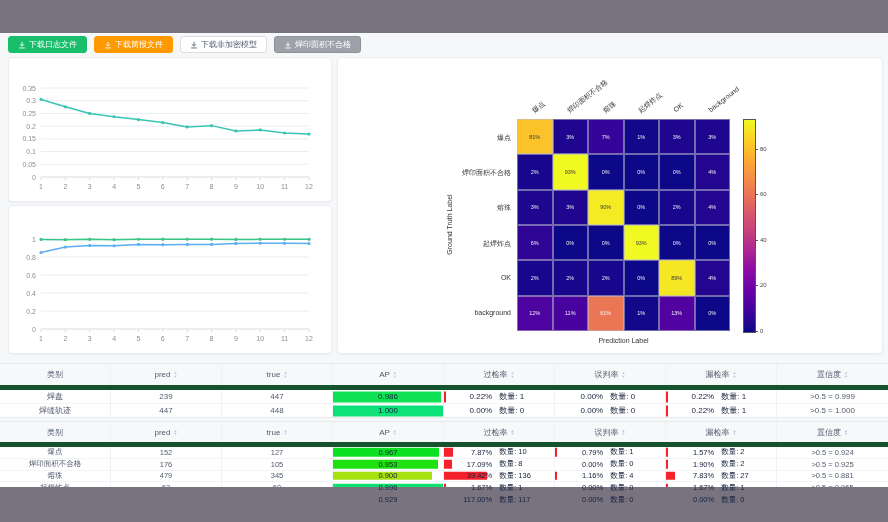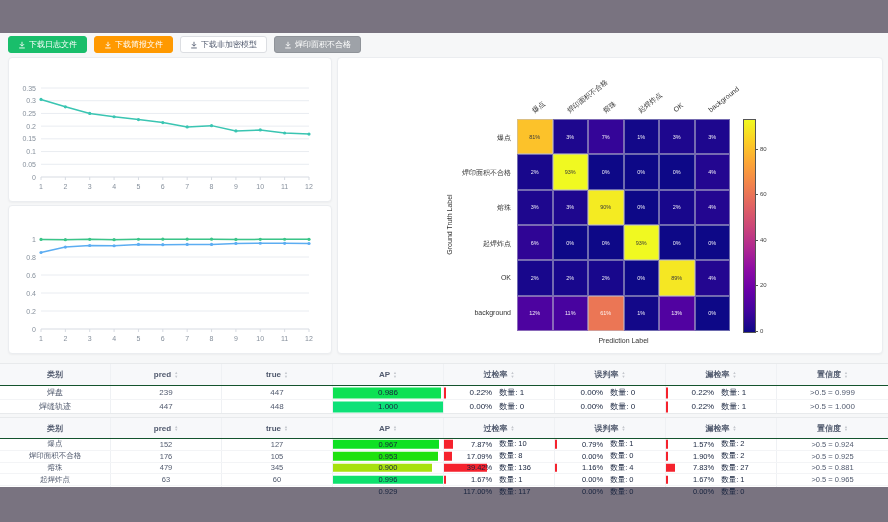--- a/index.html
+++ b/index.html
@@ -40,21 +40,21 @@
   .cm-cbtick{position:absolute;background:#555;width:3px;height:1px;}
   .cm-cblabel{position:absolute;font-size:6px;color:#444;}
 
   #tables{position:absolute;left:0;top:363px;width:888px;}
   .dtable{width:888px;background:#fff;border-top:1px solid #e8eaec;border-bottom:1px solid #e8eaec;}
   .dtable + .dtable{margin-top:3px;}
   .trow{display:flex;}
   .th,.td{width:111px;box-sizing:border-box;border-right:1px solid #eff1f4;display:flex;
           align-items:center;justify-content:center;overflow:hidden;position:relative;}
   .th:last-child,.td:last-child{border-right:none;}
-  .thead{background:#f7f8fa;font-weight:bold;color:#515a6e;border-bottom:1px solid #14532d;}
+  .thead{background:#f7f8fa;font-weight:normal;color:#515a6e;border-bottom:5px solid #14532d;}
   .t1 .thead{height:21px;font-size:8px;}
   .t2 .thead{height:20px;font-size:8px;}
   .t1 .brow{height:13px;font-size:8px;color:#515a6e;}
   .t2 .brow{height:10.8px;font-size:7.5px;color:#515a6e;}
   .brow{border-bottom:1px solid #f3f4f6;}
   .brow:last-child{border-bottom:none;}
   .caret{display:flex;flex-direction:column;margin-left:3px;color:#c5c8ce;
          font-size:4px;line-height:3.5px;}
   .apbar,.ratebar{position:absolute;left:0;}
   .aptext,.ratetext{position:relative;z-index:1;color:#17233d;display:flex;width:100%;

